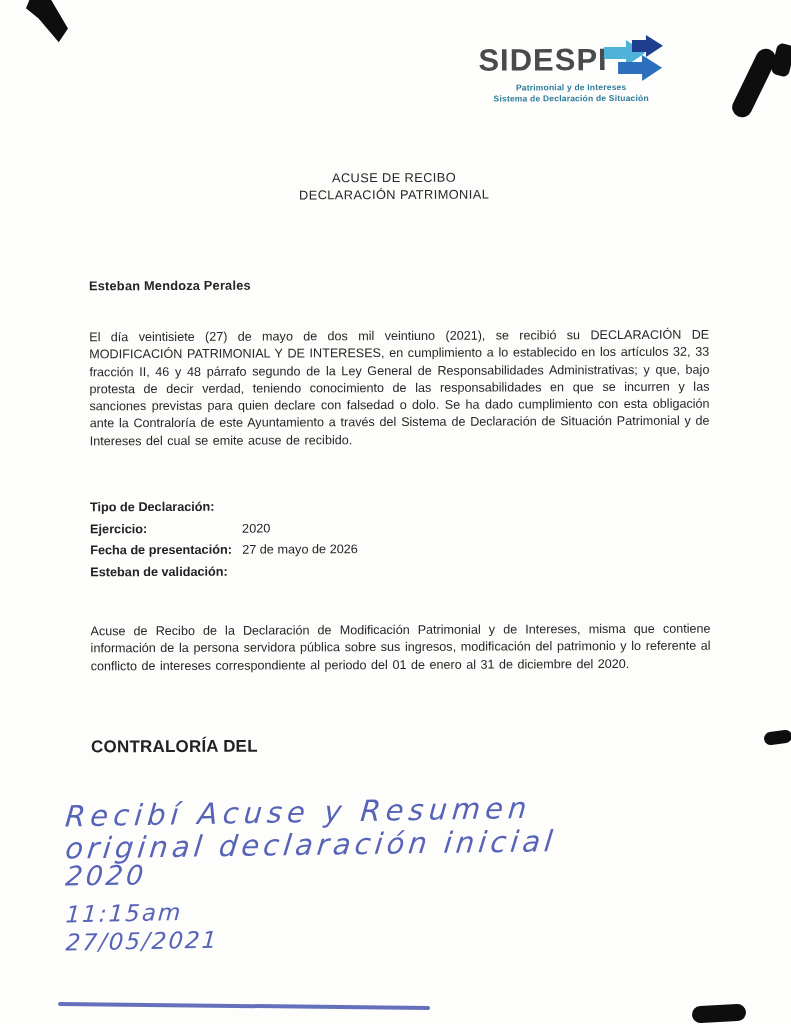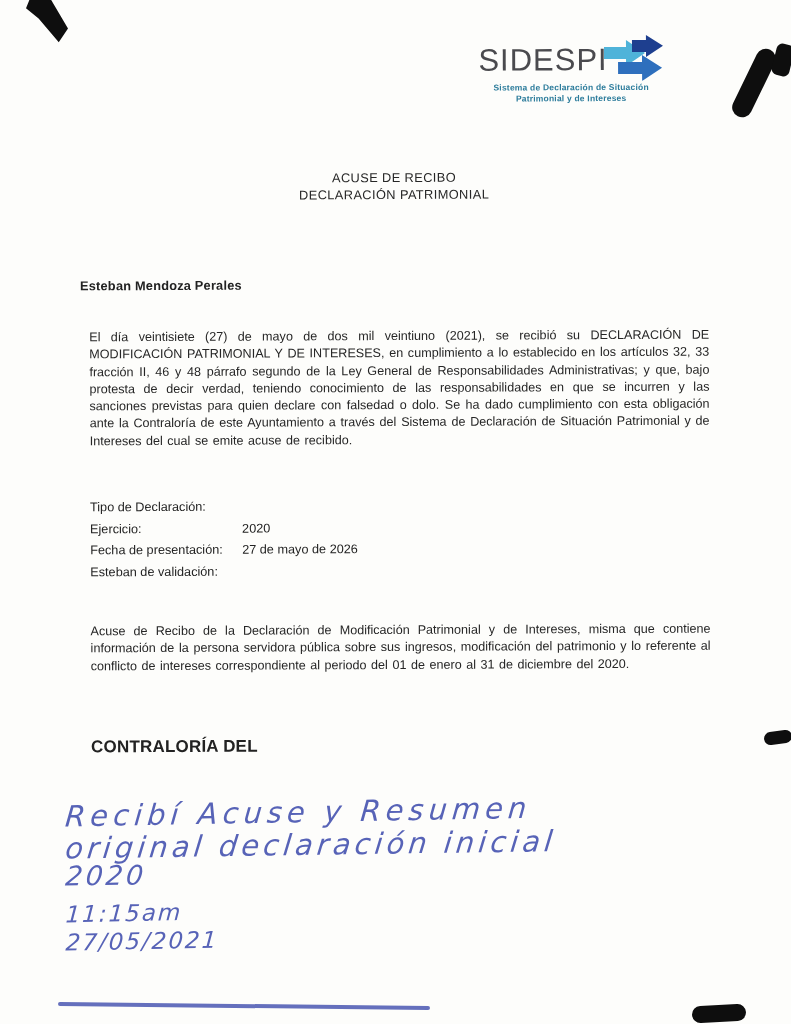--- a/index.html
+++ b/index.html
@@ -26,21 +26,21 @@
       width: 290px;
       text-align: center;
     }
     .logo-row {
       display: flex;
       align-items: center;
       justify-content: center;
     }
     .logo-title {
       font-size: 31px;
-      font-weight: normal;
+      font-weight: bold;
       letter-spacing: 1px;
       color: #4a4a4e;
     }
     .logo-arrows { margin-left: -6px; margin-top: -4px; }
     .logo-sub {
       font-size: 8.5px;
       font-weight: bold;
       color: #2e7d9c;
       line-height: 10.5px;
       letter-spacing: 0.2px;
@@ -53,21 +53,21 @@
       width: 100%;
       text-align: center;
       font-size: 12.8px;
       line-height: 16.5px;
       letter-spacing: 0.4px;
       color: #272727;
     }
     
     .recipient {
       position: absolute;
-      left: 81px; top: 277px;
+      left: 90px; top: 277px;
       font-size: 12.8px;
       font-weight: bold;
       letter-spacing: 0.2px;
     }
     
     .body-par {
       position: absolute;
       left: 90px;
       width: 620px;
       font-size: 12.6px;
@@ -78,21 +78,21 @@
     }
     .par1 { top: 328px; }
     .par2 { top: 622px; }
     
     .fields {
       position: absolute;
       left: 90px; top: 498px;
       font-size: 12.7px;
     }
     .field-row { display: flex; line-height: 16.5px; margin-bottom: 5.2px; }
-    .field-label { font-weight: normal; flex: 0 0 152px; width: 152px; }
+    .field-label { font-weight: bold; flex: 0 0 152px; width: 152px; }
     
     .contraloria {
       position: absolute;
       left: 90px; top: 736px;
       font-size: 17px;
       font-weight: bold;
       letter-spacing: 0.2px;
     }
     
     .handwriting {
@@ -139,22 +139,22 @@
     <div class="logo">
       <div class="logo-row">
         <span class="logo-title">SIDESPI</span>
         <svg class="logo-arrows" width="62" height="46" viewBox="0 0 62 46" aria-hidden="true">
           <path d="M2 12 h22 v-7 l19 13 -19 13 v-7 H2 z" fill="#4fb3d9"></path>
           <path d="M16 27 h24 v-7 l20 13 -20 13 v-7 H16 z" fill="#2e6fbd"></path>
           <path d="M30 5 h14 v-5 l17 11 -17 11 v-5 H30 z" fill="#1e3f8f"></path>
         </svg>
       </div>
       <div class="logo-sub">
+        <div>Patrimonial y de Intereses</div>
         <div>Sistema de Declaración de Situación</div>
-        <div>Patrimonial y de Intereses</div>
       </div>
     </div>
 
     <div class="doc-title">
       <div>ACUSE DE RECIBO</div>
       <div>DECLARACIÓN PATRIMONIAL</div>
     </div>
 
     <div class="recipient">Esteban Mendoza Perales</div>
 

